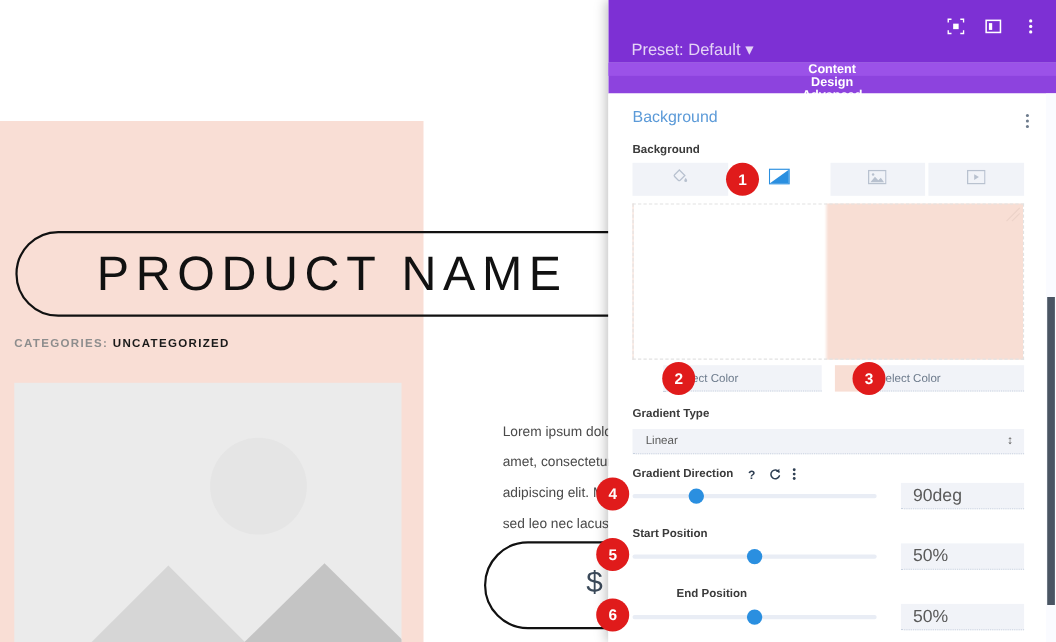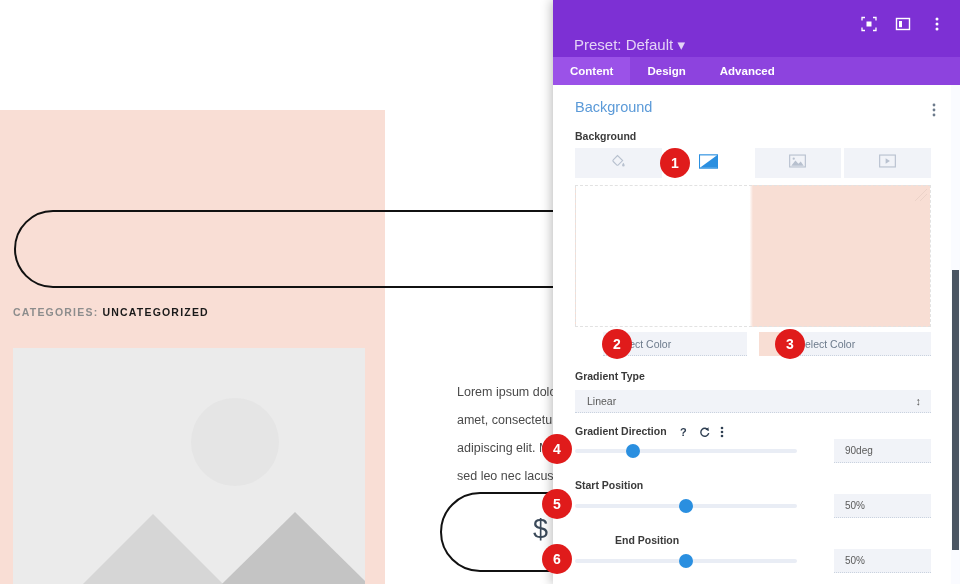--- a/index.html
+++ b/index.html
@@ -122,20 +122,21 @@
     color: #e4d3f6; font-size: 15px; white-space: nowrap; text-align: center;
   }
   .head-icons { position: absolute; right: 14px; top: 15px; display: flex; gap: 16px; align-items: center; }
   .hi { width: 18px; height: 18px; display: flex; align-items: center; justify-content: center; cursor: pointer; }
   .hi svg { display: block; }
 
   .tabs {
     position: absolute; left: 0; top: 57px; width: 407px; height: 28px;
     background: #8d43de;
     display: flex;
+    flex-direction: column;
   }
   .tab {
     height: 28px; padding: 0 17px;
     display: flex; align-items: center; justify-content: center;
     color: #ffffff; font-size: 11.5px; font-weight: bold;
     cursor: pointer; white-space: nowrap;
   }
   .tab.active { background: #9b52e8; }
 
   .panel-body {
@@ -211,24 +212,24 @@
   .slider-row { position: absolute; left: 22px; height: 24px; width: 356px; }
   .track {
     position: absolute; left: 0; top: 10px; width: 222px; height: 4px;
     background: #e9edf5; border-radius: 2px;
   }
   .thumb {
     position: absolute; top: 5px; width: 14px; height: 14px;
     border-radius: 50%; background: #2a8fe0; cursor: pointer;
   }
   .num-box {
-    position: absolute; right: 0; top: 0; width: 97px; height: 24px;
+    position: absolute; right: 0; top: 0; width: 112px; height: 24px;
     background: #f1f3f8;
     display: flex; align-items: center;
-    font-size: 10px; color: #5a5a5a; padding-left: 11px;
+    font-size: 16px; color: #5a5a5a; padding-left: 11px;
     border-bottom: 1px dotted #c9d2df;
   }
 
   
   .scrollbar-track {
     position: absolute; right: 0; top: 85px; width: 9px; height: 499px;
     background: #fafbff;
   }
   .scrollbar-thumb {
     position: absolute; right: 1px; top: 185px; width: 7px; height: 280px;
@@ -250,20 +251,21 @@
 
 <div id="root">
 
   <div class="site">
 
 
     <div class="site-body">
       <div class="pink-col"></div>
 
       <div class="title-pill"></div>
+      <div class="title-text">PRODUCT NAME</div>
 
       <div class="categories">
         <span>CATEGORIES:</span>
         <b>UNCATEGORIZED</b>
       </div>
 
       <div class="img-placeholder">
         <div class="ph-sun"></div>
         <div class="ph-mtn-a"></div>
         <div class="ph-mtn-b"></div>

